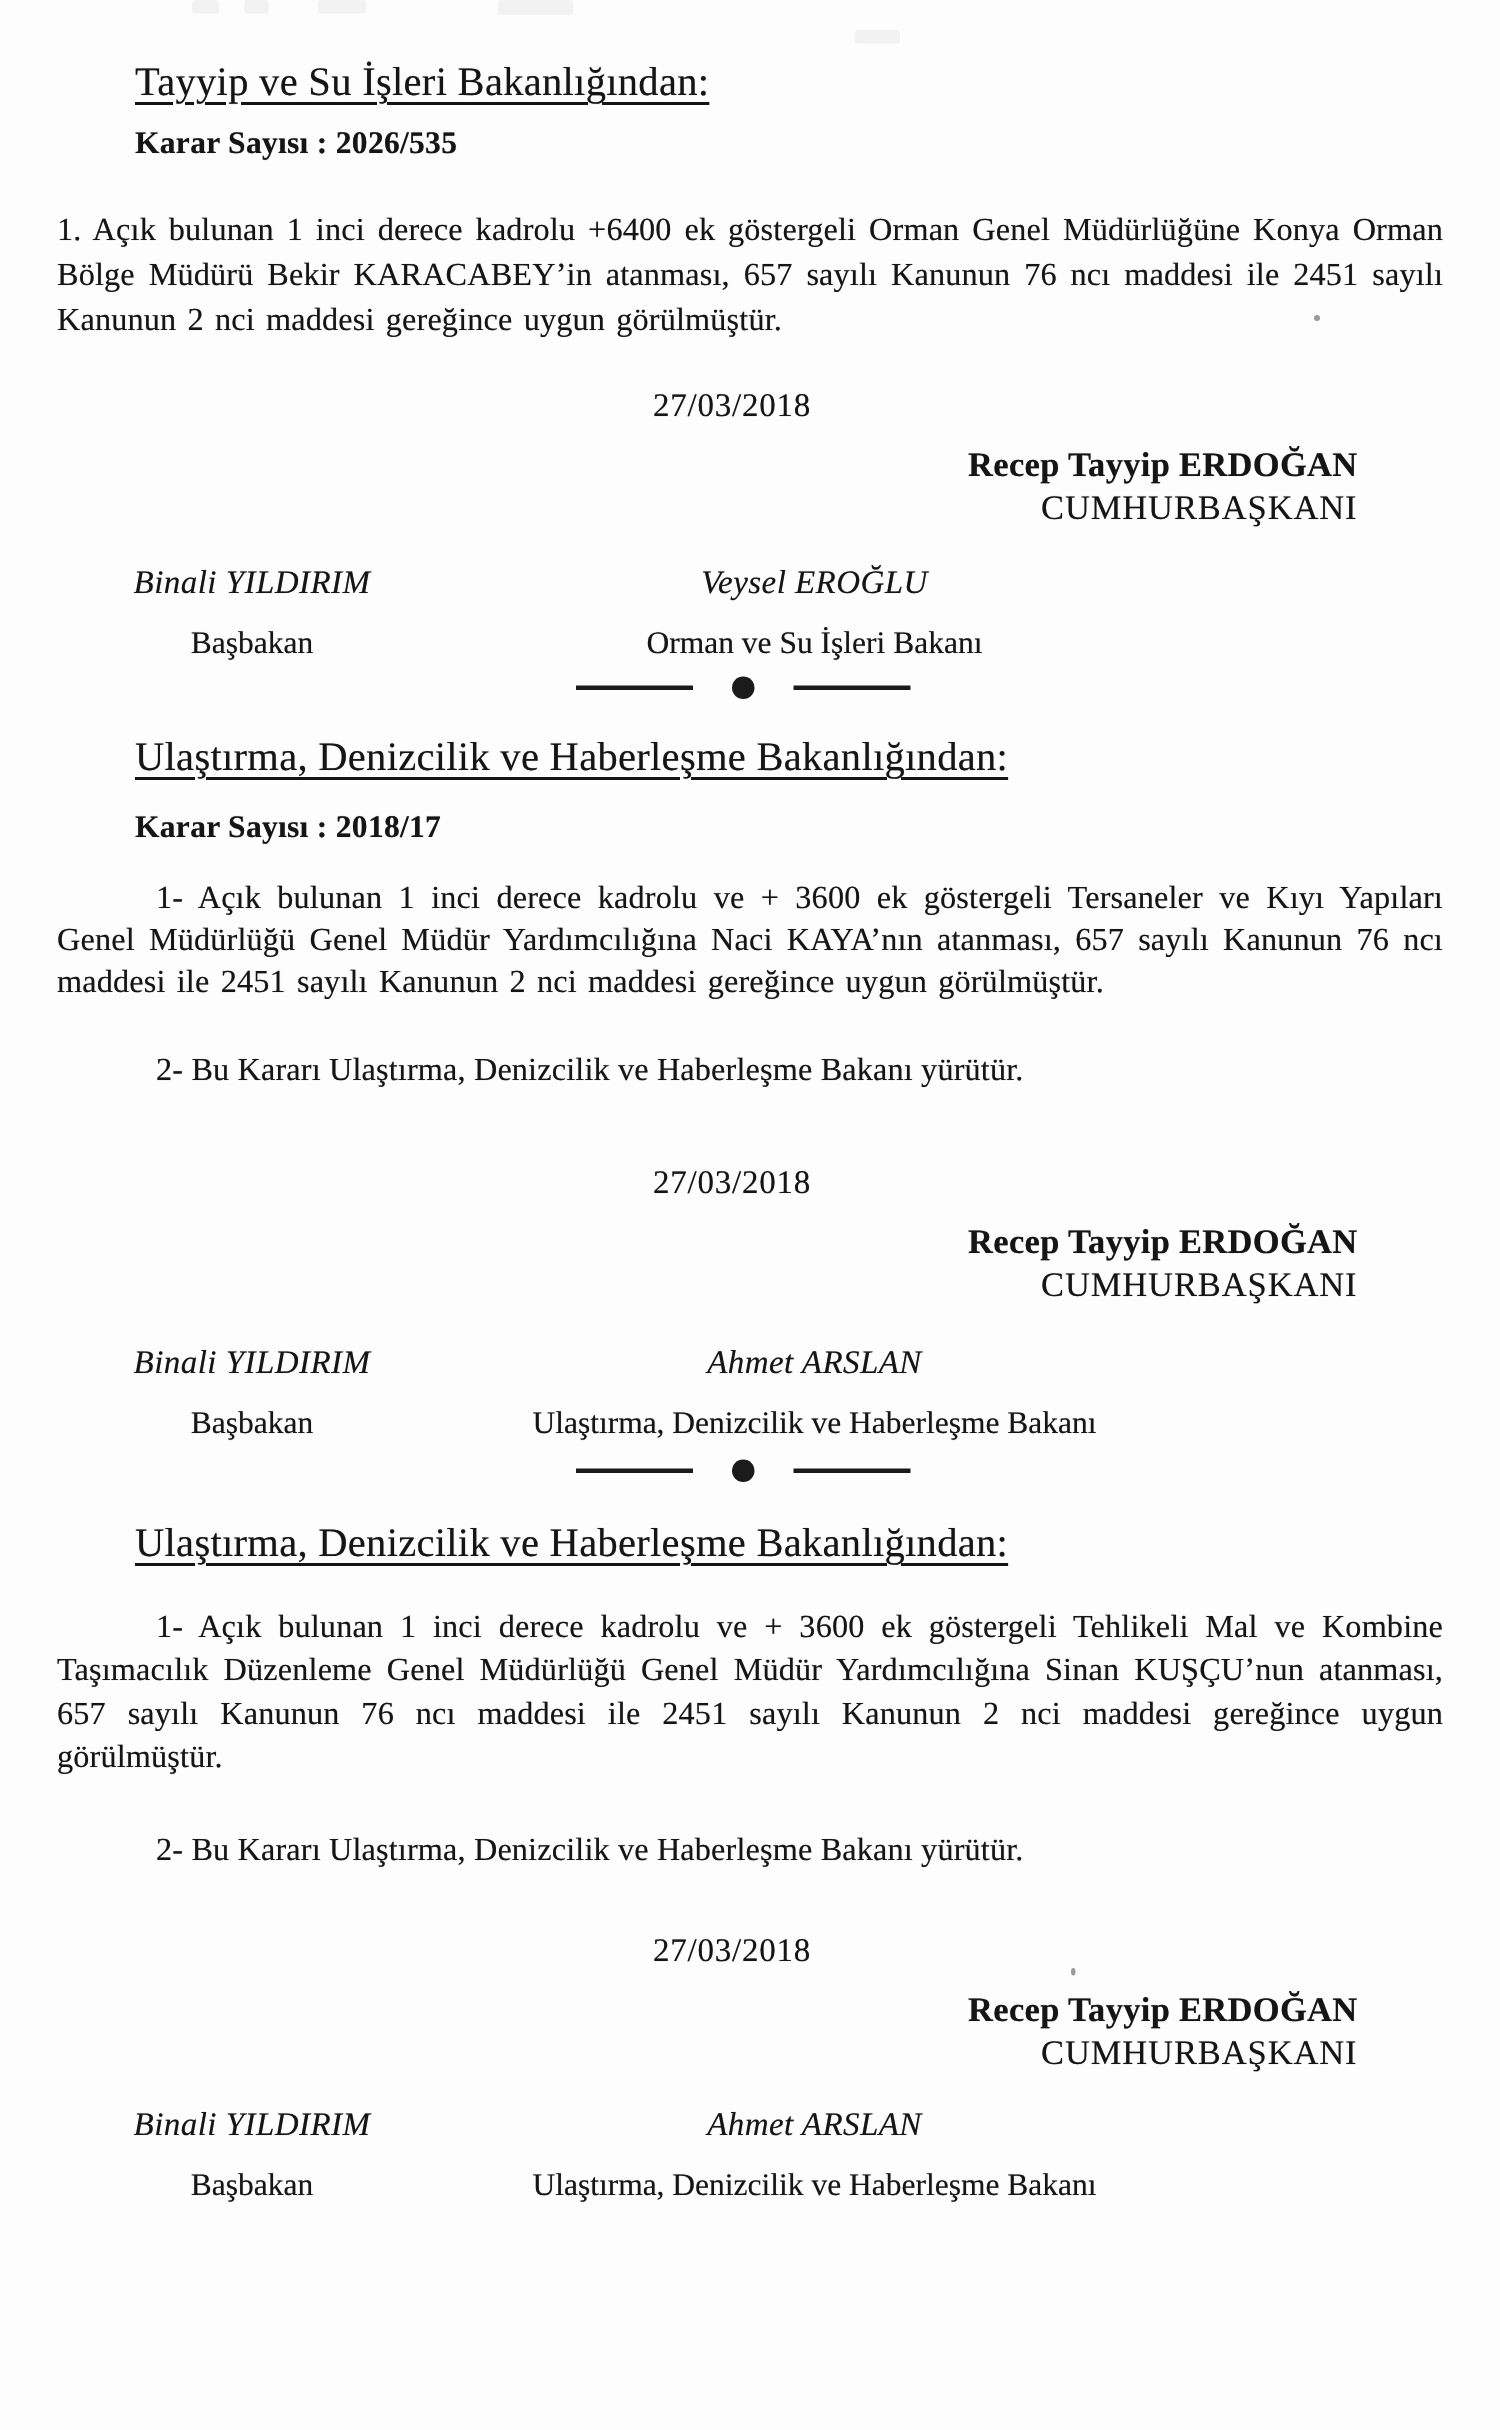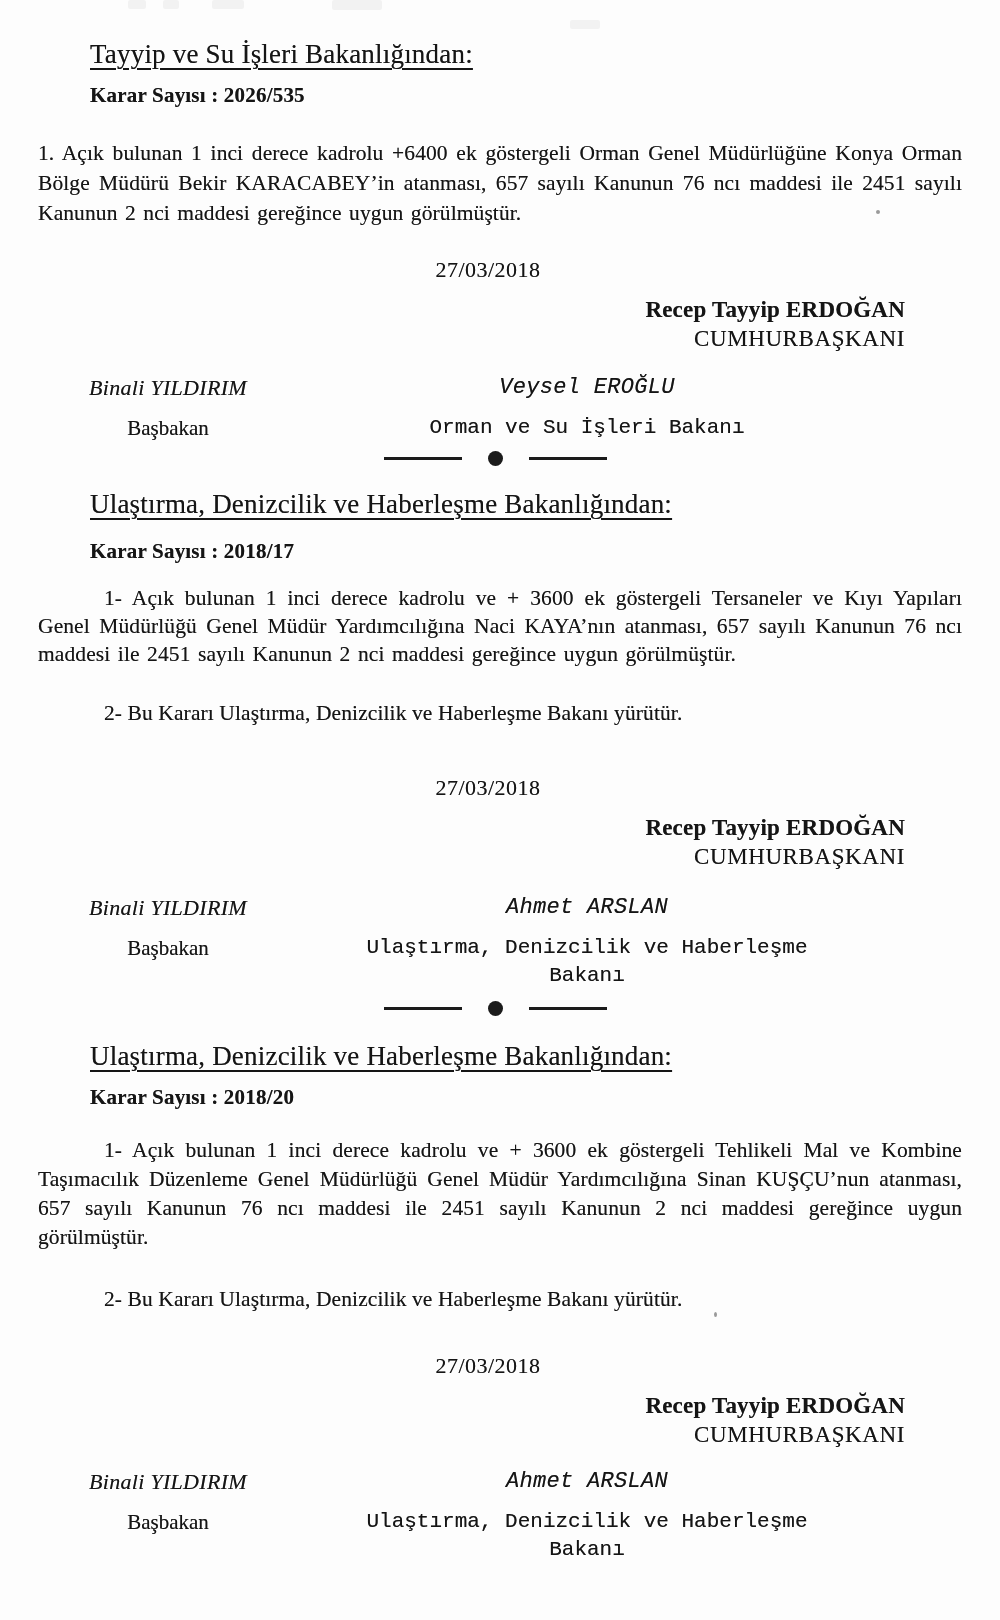--- a/index.html
+++ b/index.html
@@ -73,24 +73,24 @@
     font-weight: 700;
     line-height: 28px;
     letter-spacing: 0.2px;
   }
   .president-title {
     font-size: 23px;
     font-weight: 400;
     line-height: 30px;
     letter-spacing: 0.6px;
   }
-  .signature-row { display: flex; gap: 44px; }
+  .signature-row { display: flex; }
   .sig-col { text-align: center; }
   .sig-col-left { width: 220px; margin-left: 20px; }
-  .sig-col-right { width: 470px; margin-left: 30px; font-family: Liberation Mono, monospace; }
+  .sig-col-right { width: 470px; margin-left: 30px; }
   .sig-name {
     font-style: italic;
     font-size: 22px;
     line-height: 28px;
     letter-spacing: 0.3px;
   }
   .sig-title {
     font-size: 21px;
     line-height: 28px;
     margin-top: 6px;
@@ -196,21 +196,20 @@
   </section>
 
   <div class="section-divider divider-2">
     <span class="divider-rule"></span>
     <span class="divider-dot"></span>
     <span class="divider-rule"></span>
   </div>
 
   <section class="decree s3">
     <h2 class="ministry-heading">Ulaştırma, Denizcilik ve Haberleşme Bakanlığından:</h2>
-    <p class="decision-number">Karar Sayısı : 2018/20</p>
     <p class="decree-par indented">1- Açık bulunan 1 inci derece kadrolu ve + 3600 ek göstergeli Tehlikeli Mal ve Kombine Taşımacılık Düzenleme Genel Müdürlüğü Genel Müdür Yardımcılığına Sinan KUŞÇU’nun atanması, 657 sayılı Kanunun 76 ncı maddesi ile 2451 sayılı Kanunun 2 nci maddesi gereğince uygun görülmüştür.</p>
     <p class="decree-single item2 indented">2- Bu Kararı Ulaştırma, Denizcilik ve Haberleşme Bakanı yürütür.</p>
     <div class="decree-date">27/03/2018</div>
     <div class="president-block">
       <div class="president-inner">
         <div class="president-name">Recep Tayyip ERDOĞAN</div>
         <div class="president-title">CUMHURBAŞKANI</div>
       </div>
     </div>
     <div class="signature-row names">

